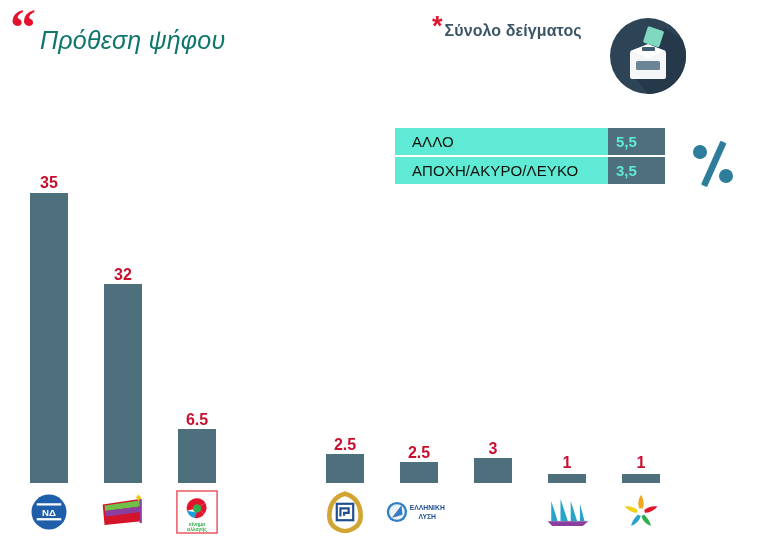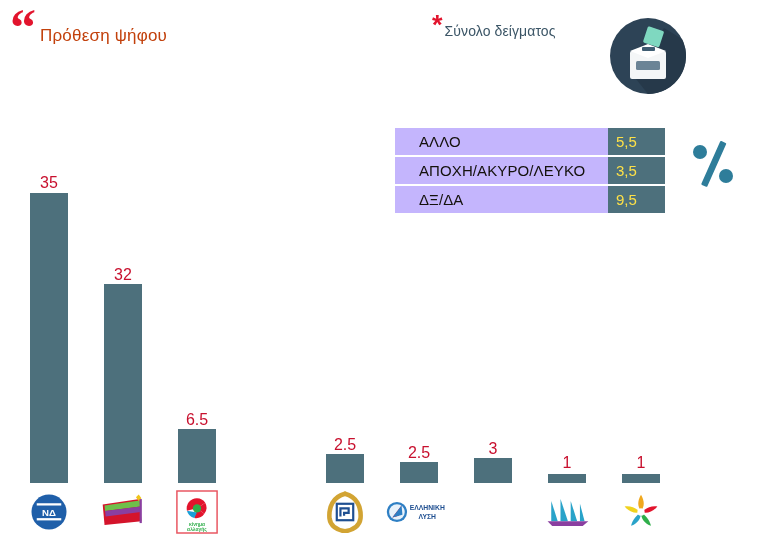--- a/index.html
+++ b/index.html
@@ -32,45 +32,46 @@
     font-family: "Liberation Serif", "DejaVu Serif", serif;
     font-size: 52px;
     line-height: 0.78;
     font-weight: 700;
     color: #e2142d;
     letter-spacing: -2px;
     margin-right: 6px;
     user-select: none;
   }
   .title-text {
-    font-size: 17px;
-    color: #c2410c;
+    font-size: 25px;
+    color: #0f766e;
     font-weight: 400;
     letter-spacing: 0.2px;
     margin-top: 18px;
+    font-style: italic;
   }
 
   .sample-block {
     position: absolute;
     left: 432px;
     top: 22px;
     display: flex;
     align-items: center;
   }
   .asterisk {
     color: #e2142d;
     font-size: 27px;
     line-height: 1;
     font-weight: 700;
     margin-right: 2px;
     margin-top: -10px;
   }
   .sample-text {
-    font-size: 14px;
-    font-weight: 400;
+    font-size: 16px;
+    font-weight: 700;
     color: #3b5566;
     letter-spacing: 0.1px;
   }
   .ballot-icon {
     position: absolute;
     left: 608px;
     top: 16px;
     width: 80px;
     height: 80px;
   }
@@ -82,35 +83,35 @@
     top: 128px;
     width: 270px;
   }
   .trow {
     display: flex;
     height: 27px;
     margin-bottom: 2px;
   }
   .tlabel {
     flex: 1 1 auto;
-    background: #c4b5fd;
+    background: #5eead4;
     color: #14110c;
     font-size: 15px;
     display: flex;
     align-items: center;
-    padding-left: 24px;
+    padding-left: 17px;
     letter-spacing: 0.1px;
     box-sizing: border-box;
   }
   .tvalue {
     flex: 0 0 57px;
     background: #4d707c;
-    color: #fde047;
+    color: #5eead4;
     font-size: 15px;
-    font-weight: 400;
+    font-weight: 700;
     display: flex;
     align-items: center;
     padding-left: 8px;
     box-sizing: border-box;
   }
   .percent-symbol {
     position: absolute;
     left: 686px;
     top: 136px;
     width: 56px;
@@ -138,21 +139,21 @@
     bottom: 61px;
     background: #4d707c;
   }
   .bar-value {
     position: absolute;
     left: 0;
     width: 74px;
     text-align: center;
     color: #c8102e;
     font-size: 16px;
-    font-weight: 400;
+    font-weight: 700;
   }
   .logo-slot {
     position: absolute;
     bottom: 6px;
     left: 0;
     width: 74px;
     height: 52px;
     display: flex;
     align-items: center;
     justify-content: center;
@@ -190,24 +191,20 @@
 
   <div class="table-wrap">
     <div class="trow">
       <div class="tlabel">ΑΛΛΟ</div>
       <div class="tvalue">5,5</div>
     </div>
     <div class="trow">
       <div class="tlabel">ΑΠΟΧΗ/ΑΚΥΡΟ/ΛΕΥΚΟ</div>
       <div class="tvalue">3,5</div>
     </div>
-    <div class="trow">
-      <div class="tlabel">ΔΞ/ΔΑ</div>
-      <div class="tvalue">9,5</div>
-    </div>
   </div>
 
   <div class="percent-symbol">
     <svg viewBox="0 0 56 56" width="56" height="56">
       <circle cx="14" cy="16" r="7" fill="#2e7d9a"></circle>
       <circle cx="40" cy="40" r="7" fill="#2e7d9a"></circle>
       <rect x="24.5" y="4" width="6.5" height="48" rx="1" fill="#2e7d9a" transform="rotate(24 28 28)"></rect>
     </svg>
   </div>
 

